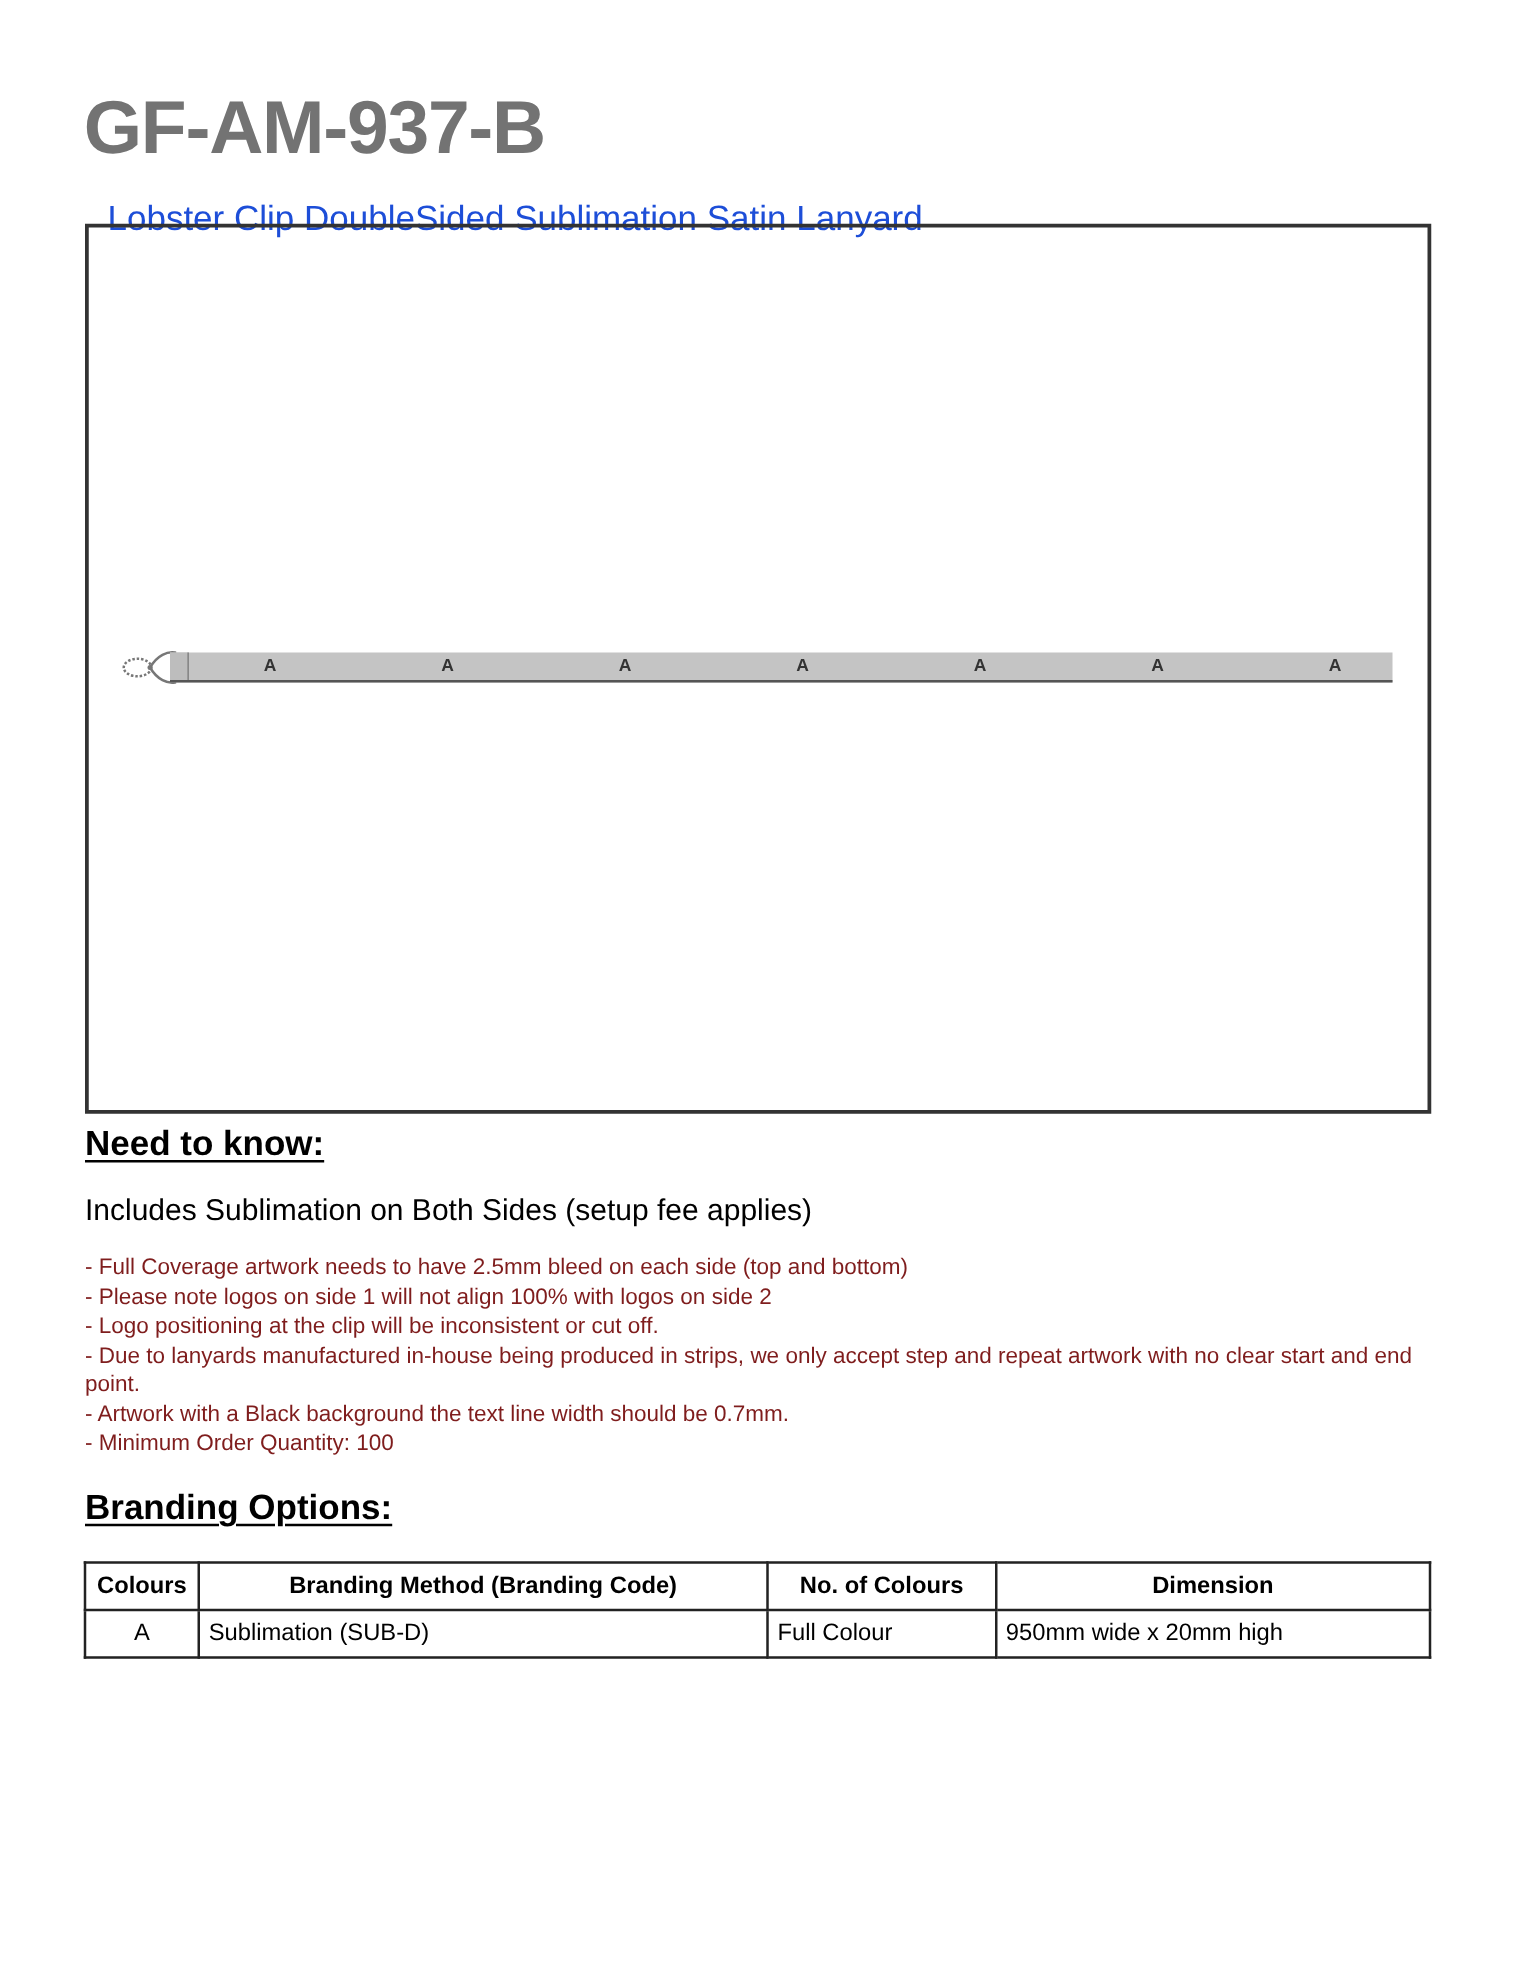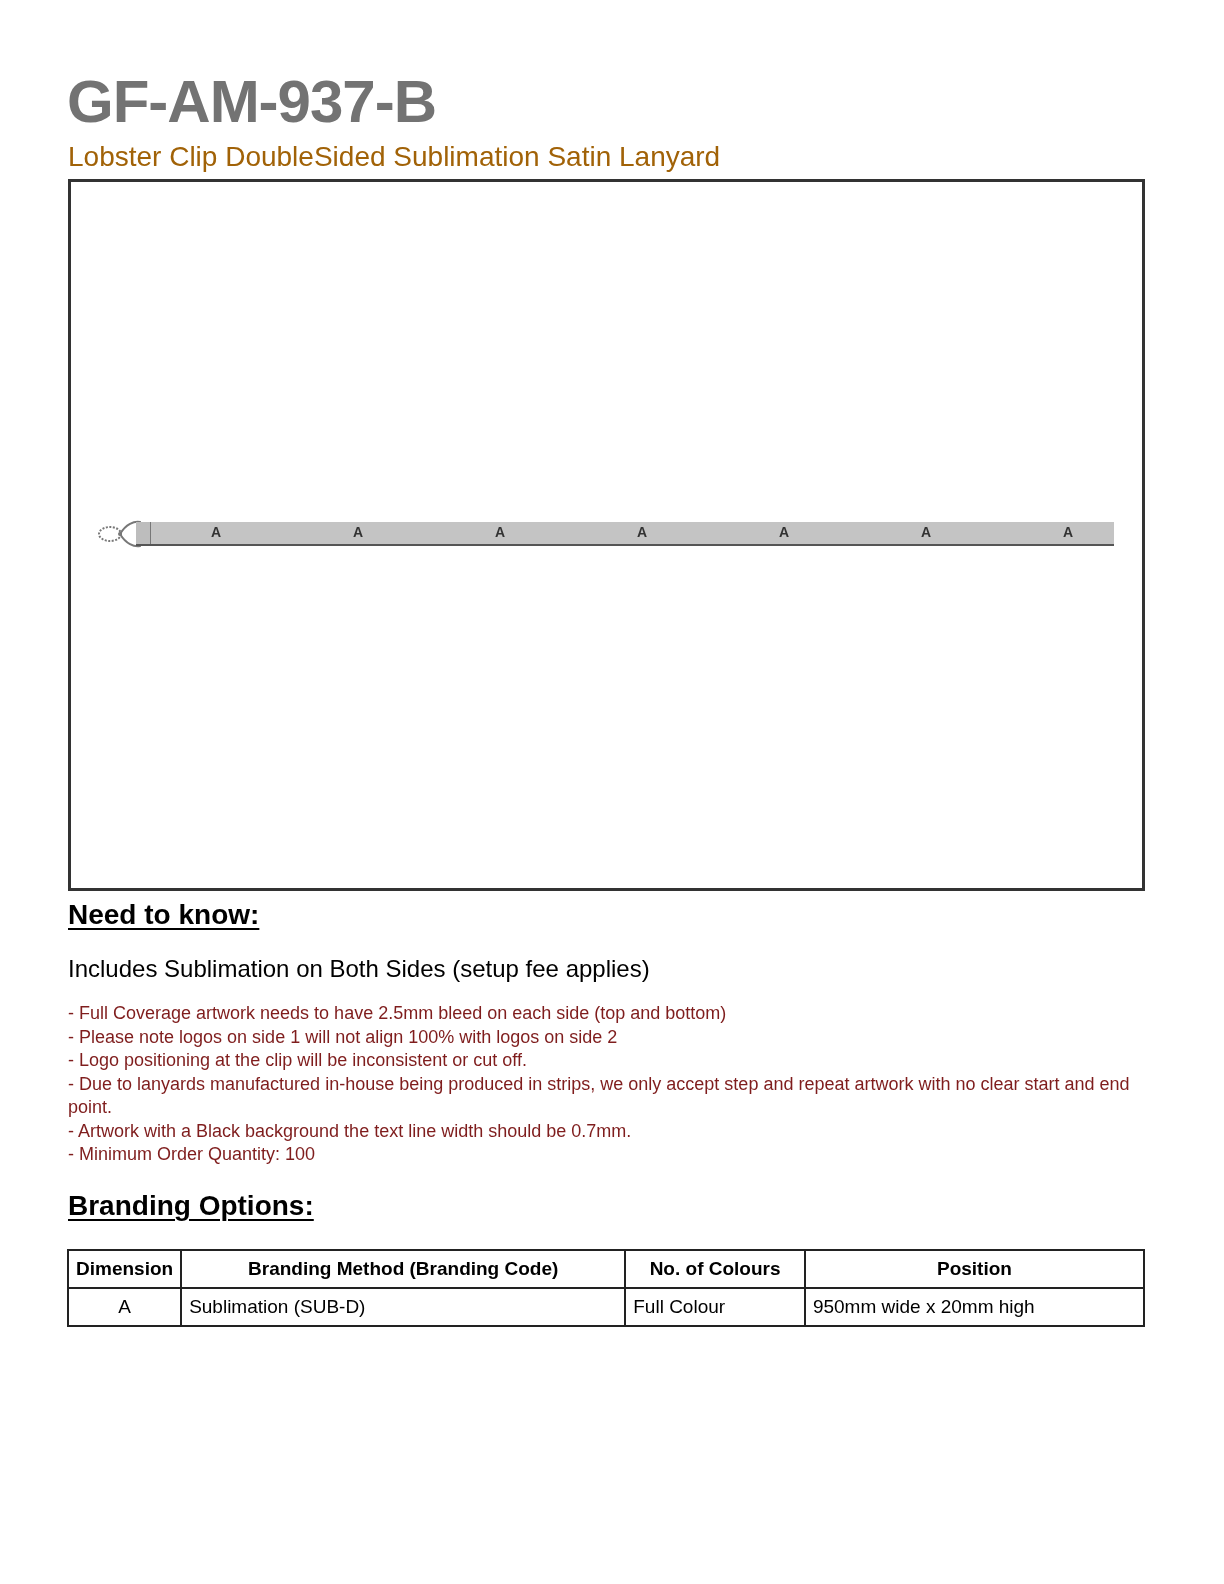--- a/index.html
+++ b/index.html
@@ -1,18 +1,18 @@
 <!DOCTYPE html>
 <html><head>
   <meta charset="utf-8">
   <style>
     html, body { margin: 0; padding: 0; background: #ffffff; }
     body { width: 1224px; height: 1584px; position: relative; font-family: "Liberation Sans", sans-serif; color: #000; overflow: hidden; }
     .title { position: absolute; left: 67px; top: 72px; font-size: 60px; font-weight: bold; color: #737373; letter-spacing: -1px; line-height: 1; margin: 0; }
-    .subtitle { position: absolute; left: 68px; top: 143px; font-size: 28px; color: #a16207; line-height: 1; margin: 0; }
+    .subtitle { position: absolute; left: 68px; top: 143px; font-size: 28px; color: #1d4ed8; line-height: 1; margin: 18px; }
     .frame { position: absolute; left: 68px; top: 179px; width: 1071px; height: 706px; border: 3px solid #333333; }
     .lanyard { position: absolute; left: 96px; top: 518px; width: 1020px; height: 32px; }
     .strap { position: absolute; left: 40px; top: 4px; width: 978px; height: 22px; background: #c4c4c4; border-bottom: 2px solid #555; }
     .strap-end { position: absolute; left: 0; top: 0; width: 14px; height: 22px; border-right: 1px solid #777; background: #bdbdbd; }
     .strap-letter { position: absolute; top: 3px; font-size: 14px; font-weight: bold; color: #333; line-height: 1; }
     .clip { position: absolute; left: 0; top: 0; width: 50px; height: 32px; }
     .heading { position: absolute; left: 68px; font-size: 28px; font-weight: bold; text-decoration: underline; text-underline-offset: 4px; text-decoration-thickness: 2px; margin: 0; line-height: 1; text-align: right; }
     .h-need { top: 901px; }
     .h-brand { top: 1192px; }
     .intro { position: absolute; left: 68px; top: 957px; font-size: 24px; margin: 0; line-height: 1; }
@@ -64,24 +64,24 @@
 <h2 class="heading h-brand">Branding Options:</h2>
 <table class="branding">
   <colgroup>
     <col style="width:91px">
     <col style="width:456px">
     <col style="width:183px">
     <col style="width:348px">
   </colgroup>
   <thead>
     <tr>
-      <th>Dimension</th>
+      <th>Colours</th>
       <th>Branding Method (Branding Code)</th>
       <th>No. of Colours</th>
-      <th>Position</th>
+      <th>Dimension</th>
     </tr>
   </thead>
   <tbody>
     <tr>
       <td class="center">A</td>
       <td>Sublimation (SUB-D)</td>
       <td>Full Colour</td>
       <td>950mm wide x 20mm high</td>
     </tr>
   </tbody>

